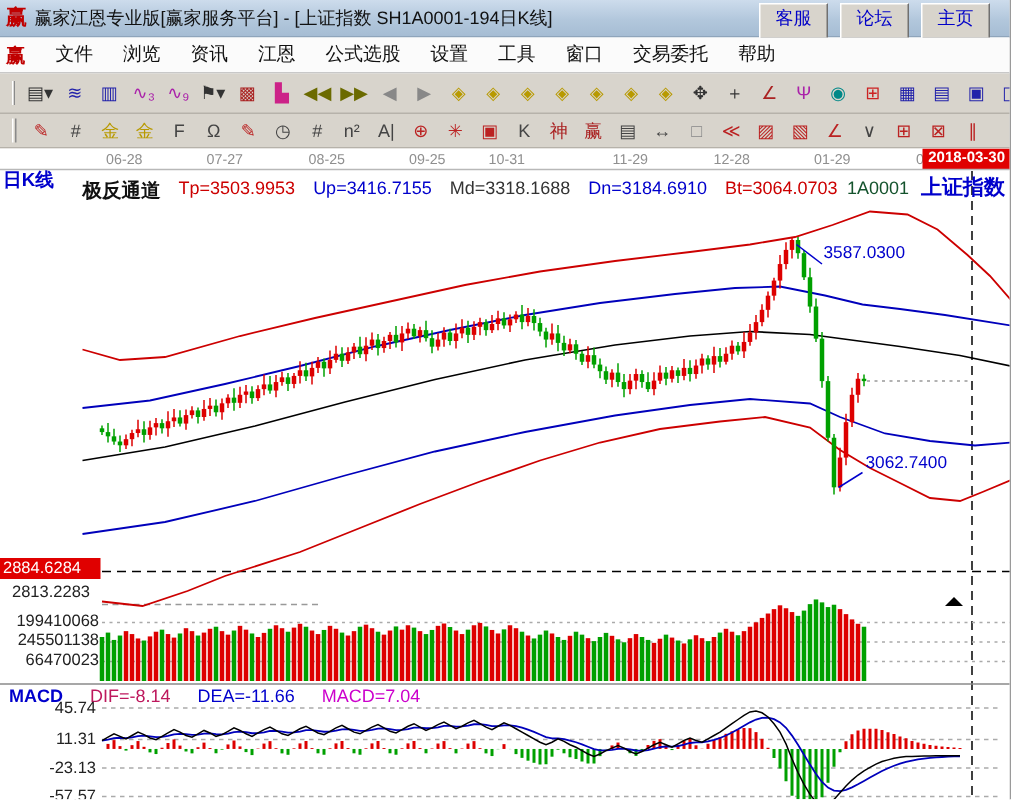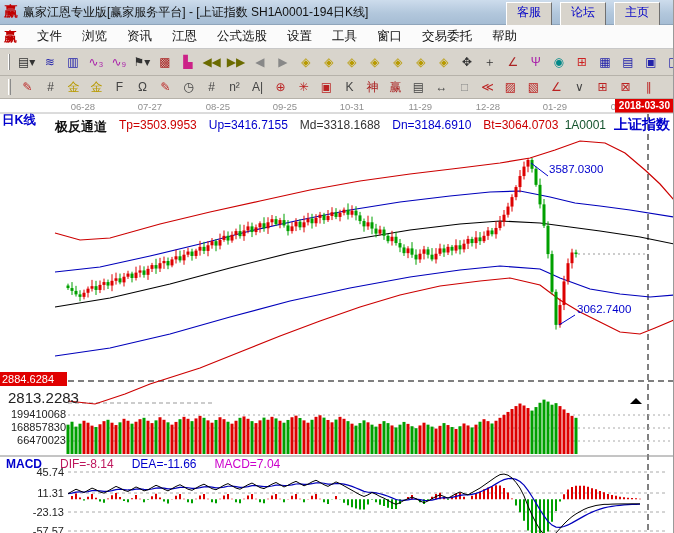--- a/index.html
+++ b/index.html
@@ -44,21 +44,21 @@
   .lbl { position:absolute; white-space:nowrap; }
   .period { left:2px; top:13px; color:#0000cc; font-weight:bold; font-size:12.5px; }
   .indic { left:55px; top:19px; display:flex; gap:12px; font-size:12px;justify-content:space-between; }
   .indic .iname { color:#111; font-weight:bold; font-size:13px; }
   .symbol { top:17px; right:4px; display:flex; gap:8px; align-items:baseline; }
   .symbol .code { color:#14532d; font-size:12px; }
   .symbol .name { color:#0000cc; font-size:14px; font-weight:bold; }
   .ann { color:#0000cc; font-size:11.5px; }
   .pricebox { left:0; top:273px; width:67px; background:#e00000; color:#fff; font-size:11px;
     padding:1px 3px 1px 2px; text-align:left; }
-  .p2813 { left:8px; top:290px; font-size:15px; color:#222; }
+  .p2813 { left:8px; top:290px; font-size:11px; color:#222; }
   .vaxis { left:6px; width:60px; text-align:right; font-size:11px; color:#222; }
   .maxis { left:6px; width:58px; text-align:right; font-size:11px; color:#222; }
   .macdrow { left:6px; top:358px; display:flex; gap:18px; font-size:12px; }
   .macdrow .m0 { color:#0000cc; font-weight:bold; }
 </style>
 </head>
 <body>
 
 <div class="window">
 
@@ -155,21 +155,21 @@
         <span class="tool" style="color: rgb(187, 34, 34);">∥</span>
       </span>
   </div>
 
   <div class="chart">
     <div class="dates">
         <span class="tick" style="left: 55px;">06-28</span>
         <span class="tick" style="left: 122px;">07-27</span>
         <span class="tick" style="left: 190px;">08-25</span>
         <span class="tick" style="left: 257px;">09-25</span>
-        <span class="tick" style="left: 324px;">10-31</span>
+        <span class="tick" style="left: 310px;">10-31</span>
         <span class="tick" style="left: 392px;">11-29</span>
         <span class="tick" style="left: 460px;">12-28</span>
         <span class="tick" style="left: 527px;">01-29</span>
         <span class="tick" style="left: 595px;">03-06</span>
       </div>
     <div class="cursor-date">2018-03-30</div>
 
     <svg id="gfx" width="674" height="421">
         <g>
           <line x1="0" y1="1" x2="674" y2="1" stroke="#b8b8b8" stroke-width="1"></line>
@@ -752,21 +752,21 @@
       <span class="name">上证指数</span>
     </div>
 
     <div class="lbl ann" style="left:549px;top:64px">3587.0300</div>
     <div class="lbl ann" style="left:577px;top:204px">3062.7400</div>
 
     <div class="lbl pricebox">2884.6284</div>
     <div class="lbl p2813">2813.2283</div>
 
     <div class="lbl vaxis" style="top:309px">199410068</div>
-    <div class="lbl vaxis" style="top:322px">168857830</div>
+    <div class="lbl vaxis" style="top:322px">245501138</div>
     <div class="lbl vaxis" style="top:335px">66470023</div>
 
     <div class="lbl macdrow">
       <span class="m0">MACD</span>
       <span style="color:#be185d">DIF=-8.14</span>
       <span style="color:#0000cc">DEA=-11.66</span>
       <span style="color:#cc00cc">MACD=7.04</span>
     </div>
     <div class="lbl maxis" style="top:367px">45.74</div>
     <div class="lbl maxis" style="top:388px">11.31</div>

